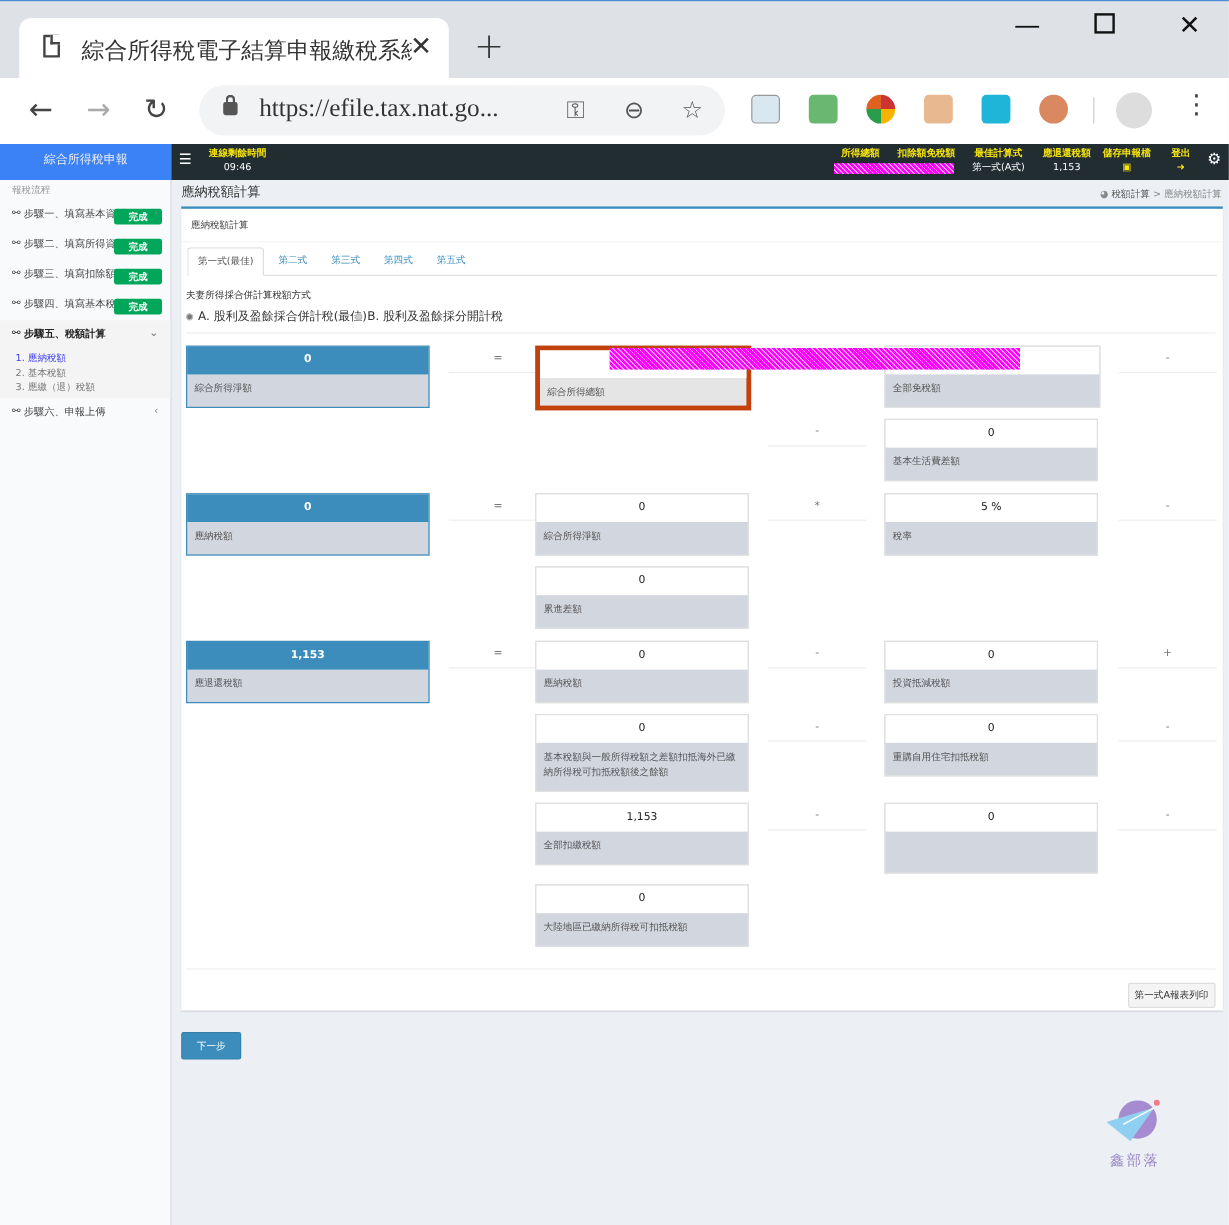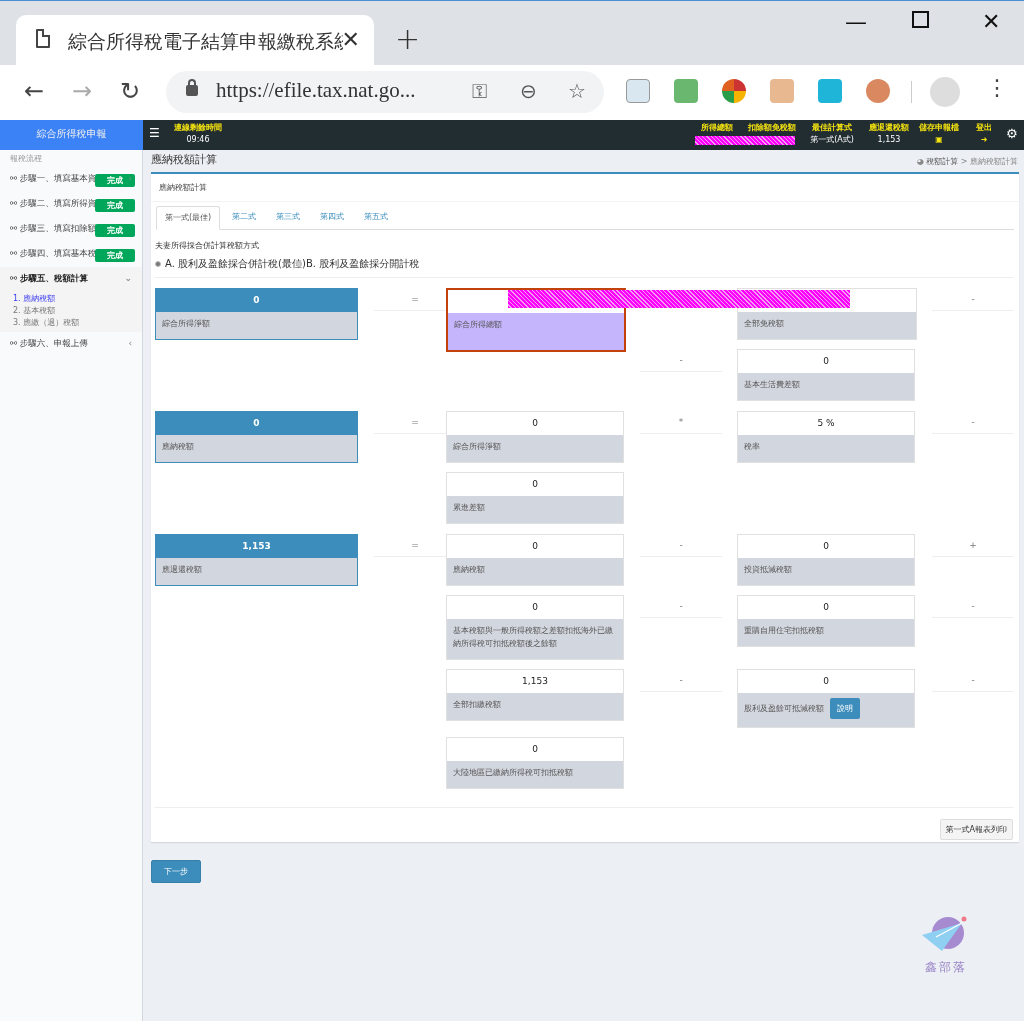--- a/index.html
+++ b/index.html
@@ -164,21 +164,21 @@
     <div class="radio" style="left:4px"><i class="on"></i><span>A. 股利及盈餘採合併計稅(最佳)</span></div>
     <div class="radio" style="left:145px"><i></i><span>B. 股利及盈餘採分開計稅</span></div>
     <div class="sep"></div>
 
     <div class="res" style="top:114px">
         <div class="val">0</div>
         <div class="lab">綜合所得淨額</div>
       </div>
     <div class="op" style="left:223px;top:114px">=</div>
     <div class="cell" style="left:295px;top:114px;width:471px;height:52px;background:transparent;border:none">
-      <div style="position:absolute;left:0;top:0;width:180px;height:64px;background:#c4b5fd;border:2px solid #c2410c">
+      <div style="position:absolute;left:0;top:0;width:180px;height:54px;background:#e5e5e5;border:4px solid #c2410c">
           <div class="val"></div>
           <div class="lab">綜合所得總額</div>
         </div>
       <div style="position:absolute;left:291px;top:0;width:180px;height:52px;background:#d2d6de;border:1px solid #e0e0e0">
           <div class="val"></div>
           <div class="lab">全部免稅額</div>
         </div>
       <div class="mask" style="position:absolute;left:62px;top:2px;width:342px;height:18px"></div>
     </div>
     <div class="op" style="left:781px;top:114px">-</div>
@@ -237,21 +237,20 @@
       </div>
     <div class="op" style="left:781px;top:421px">-</div>
 
     <div class="cell" style="left:295px;top:495px;height:52px">
         <div class="val">1,153</div>
         <div class="lab">全部扣繳稅額</div>
       </div>
     <div class="op" style="left:489px;top:495px">-</div>
     <div class="cell" style="left:586px;top:495px;height:59px">
         <div class="val">0</div>
-        <div class="lab"><span>股利及盈餘可抵減稅額</span><span class="btn-info">說明</span></div>
       </div>
     <div class="op" style="left:781px;top:495px">-</div>
 
     <div class="cell" style="left:295px;top:563px;height:52px">
         <div class="val">0</div>
         <div class="lab">大陸地區已繳納所得稅可扣抵稅額</div>
       </div>
 
     <div class="foot-hr"></div>
     <div class="print">第一式A報表列印</div>

